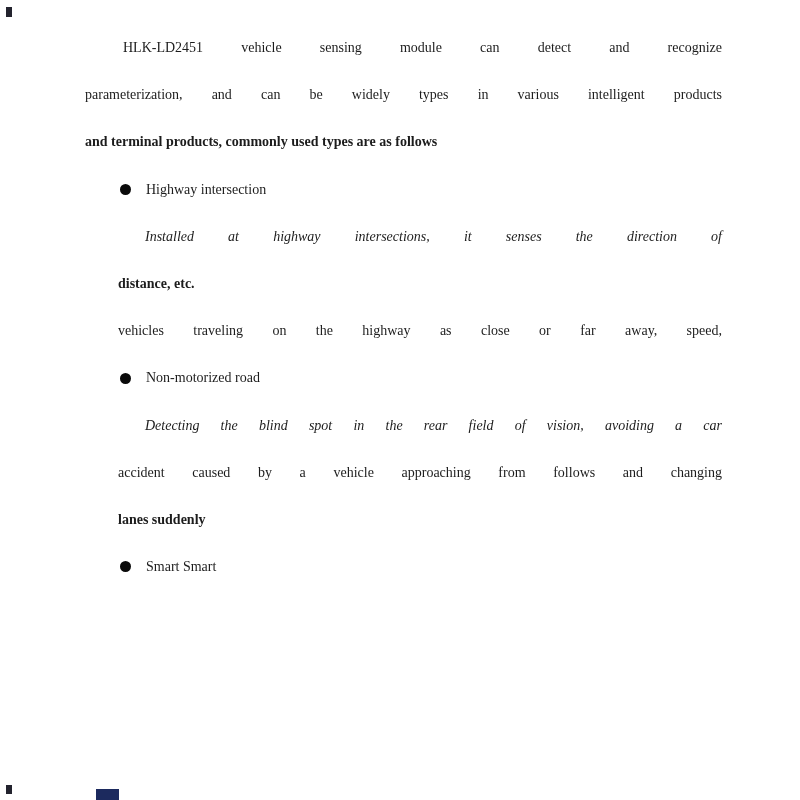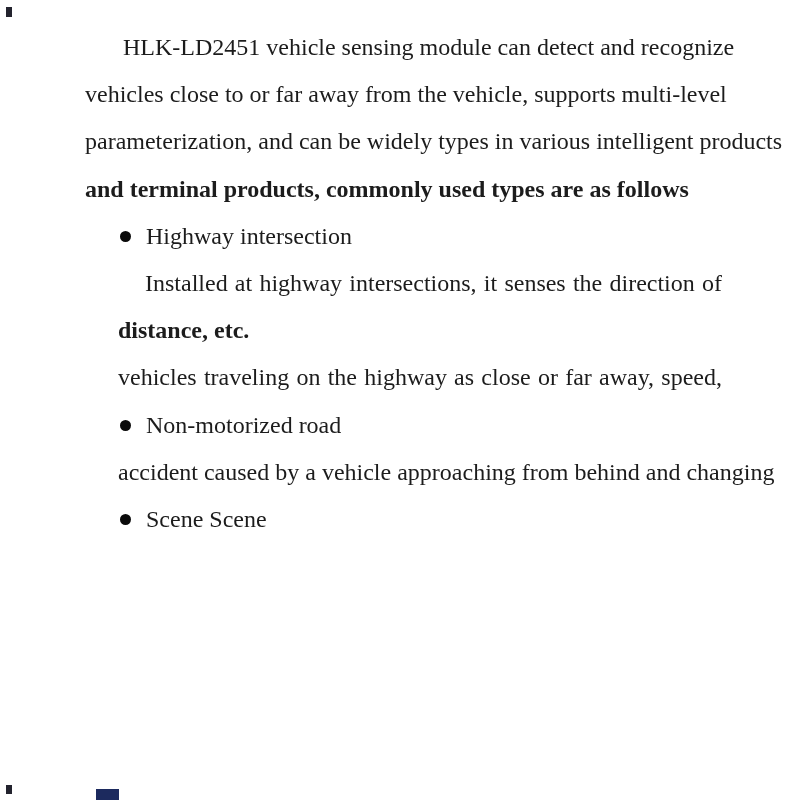--- a/index.html
+++ b/index.html
@@ -10,32 +10,32 @@
     background: var(--page-bg, #ffffff);
     overflow: hidden;
     font-family: "Liberation Serif", "DejaVu Serif", serif;
     color: var(--text-color, #1c1c1c);
   }
   .content {
     position: absolute;
     left: 85px;
     right: 78px;
     top: 24px;
-    font-size: 24px;
+    font-size: 14px;
     line-height: 47.2px;
   }
   .tline {
     text-align: justify;
     text-align-last: justify;
     white-space: nowrap;
   }
   .tline.flush { text-align-last: left; font-weight: bold; }
   .intro-first { text-indent: 38px; }
   .sub { margin-left: 33px; }
-  .sub-first { text-indent: 27px; }
+  .sub-first { text-indent: 27px; font-style: italic; }
   .bullet-row {
     margin-left: 35px;
     display: flex;
     align-items: center;
     text-align: right;
   }
   .dot {
     width: 11px;
     height: 11px;
     border-radius: 50%;
@@ -55,33 +55,34 @@
 </style>
 </head>
 <body>
 
 <div class="page" style="--page-bg: #ffffff; --text-color: #1c1c1c; --bullet-color: #0a0a0a; --artifact-color: #23232e; --artifact-bar-color: #1c2a5e;">
   <span class="artifact artifact-top-left"></span>
   <span class="artifact artifact-bottom-left"></span>
   <span class="artifact artifact-bottom-bar"></span>
   <div class="content">
       <div class="tline intro-first ">HLK-LD2451 vehicle sensing module can detect and recognize</div>
-      <div class="tline ">vehicles close to or far away from the vehicle, supports multi-level</div>
       <div class="tline ">parameterization, and can be widely types in various intelligent products</div>
       <div class="tline flush">and terminal products, commonly used types are as follows</div>
       <div class="bullet-row">
         <span class="dot"></span>
         <span class="bullet-label">Highway intersection</span>
       </div>
       <div class="tline sub sub-first ">Installed at highway intersections, it senses the direction of</div>
       <div class="tline sub flush">distance, etc.</div>
       <div class="tline sub ">vehicles traveling on the highway as close or far away, speed,</div>
       <div class="bullet-row">
         <span class="dot"></span>
         <span class="bullet-label">Non-motorized road</span>
       </div>
-      <div class="tline sub ">accident caused by a vehicle approaching from behind and changing</div>
+      <div class="tline sub sub-first ">Detecting the blind spot in the rear field of vision, avoiding a car</div>
+      <div class="tline sub ">accident caused by a vehicle approaching from follows and changing</div>
+      <div class="tline sub flush">lanes suddenly</div>
       <div class="bullet-row">
         <span class="dot"></span>
-        <span class="bullet-label">Scene Scene</span>
+        <span class="bullet-label">Smart Smart</span>
       </div>
     </div>
 </div>
 
 </body></html>

